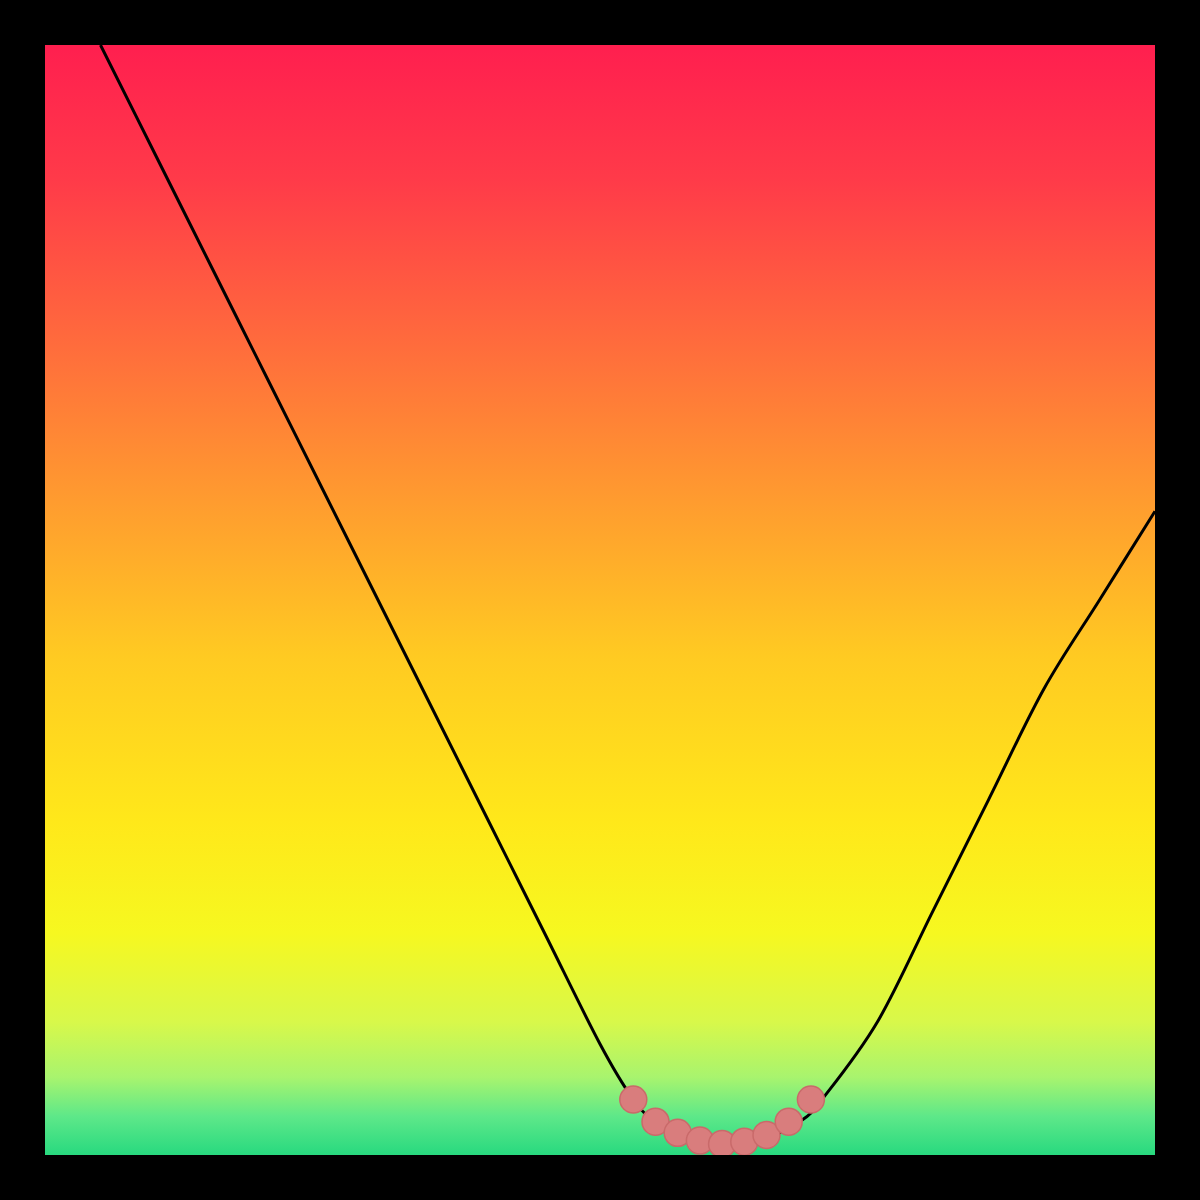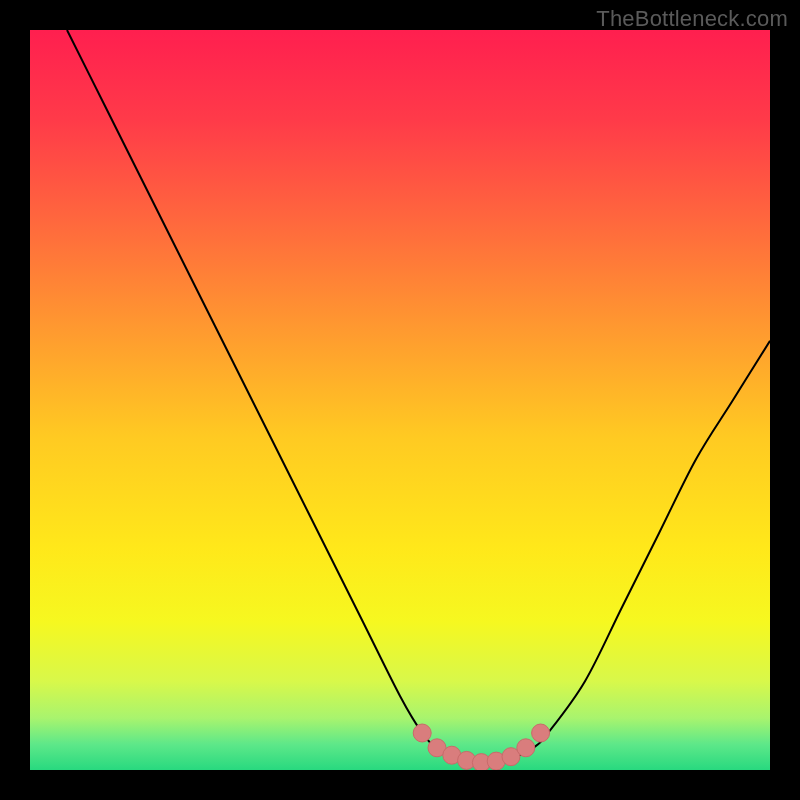--- a/index.html
+++ b/index.html
@@ -70,14 +70,13 @@
           <circle cx="436.60" cy="730.38" r="9" fill="#d97d7d" stroke="#c96a6a" stroke-width="1"></circle>
           <circle cx="451.40" cy="732.60" r="9" fill="#d97d7d" stroke="#c96a6a" stroke-width="1"></circle>
           <circle cx="466.20" cy="731.12" r="9" fill="#d97d7d" stroke="#c96a6a" stroke-width="1"></circle>
           <circle cx="481.00" cy="726.68" r="9" fill="#d97d7d" stroke="#c96a6a" stroke-width="1"></circle>
           <circle cx="495.80" cy="717.80" r="9" fill="#d97d7d" stroke="#c96a6a" stroke-width="1"></circle>
           <circle cx="510.60" cy="703.00" r="9" fill="#d97d7d" stroke="#c96a6a" stroke-width="1"></circle>
         </g>
     </svg>
   </div>
 
-  <div class="watermark">TheBottleneck.com</div>
 </div>
 
 </body></html>

